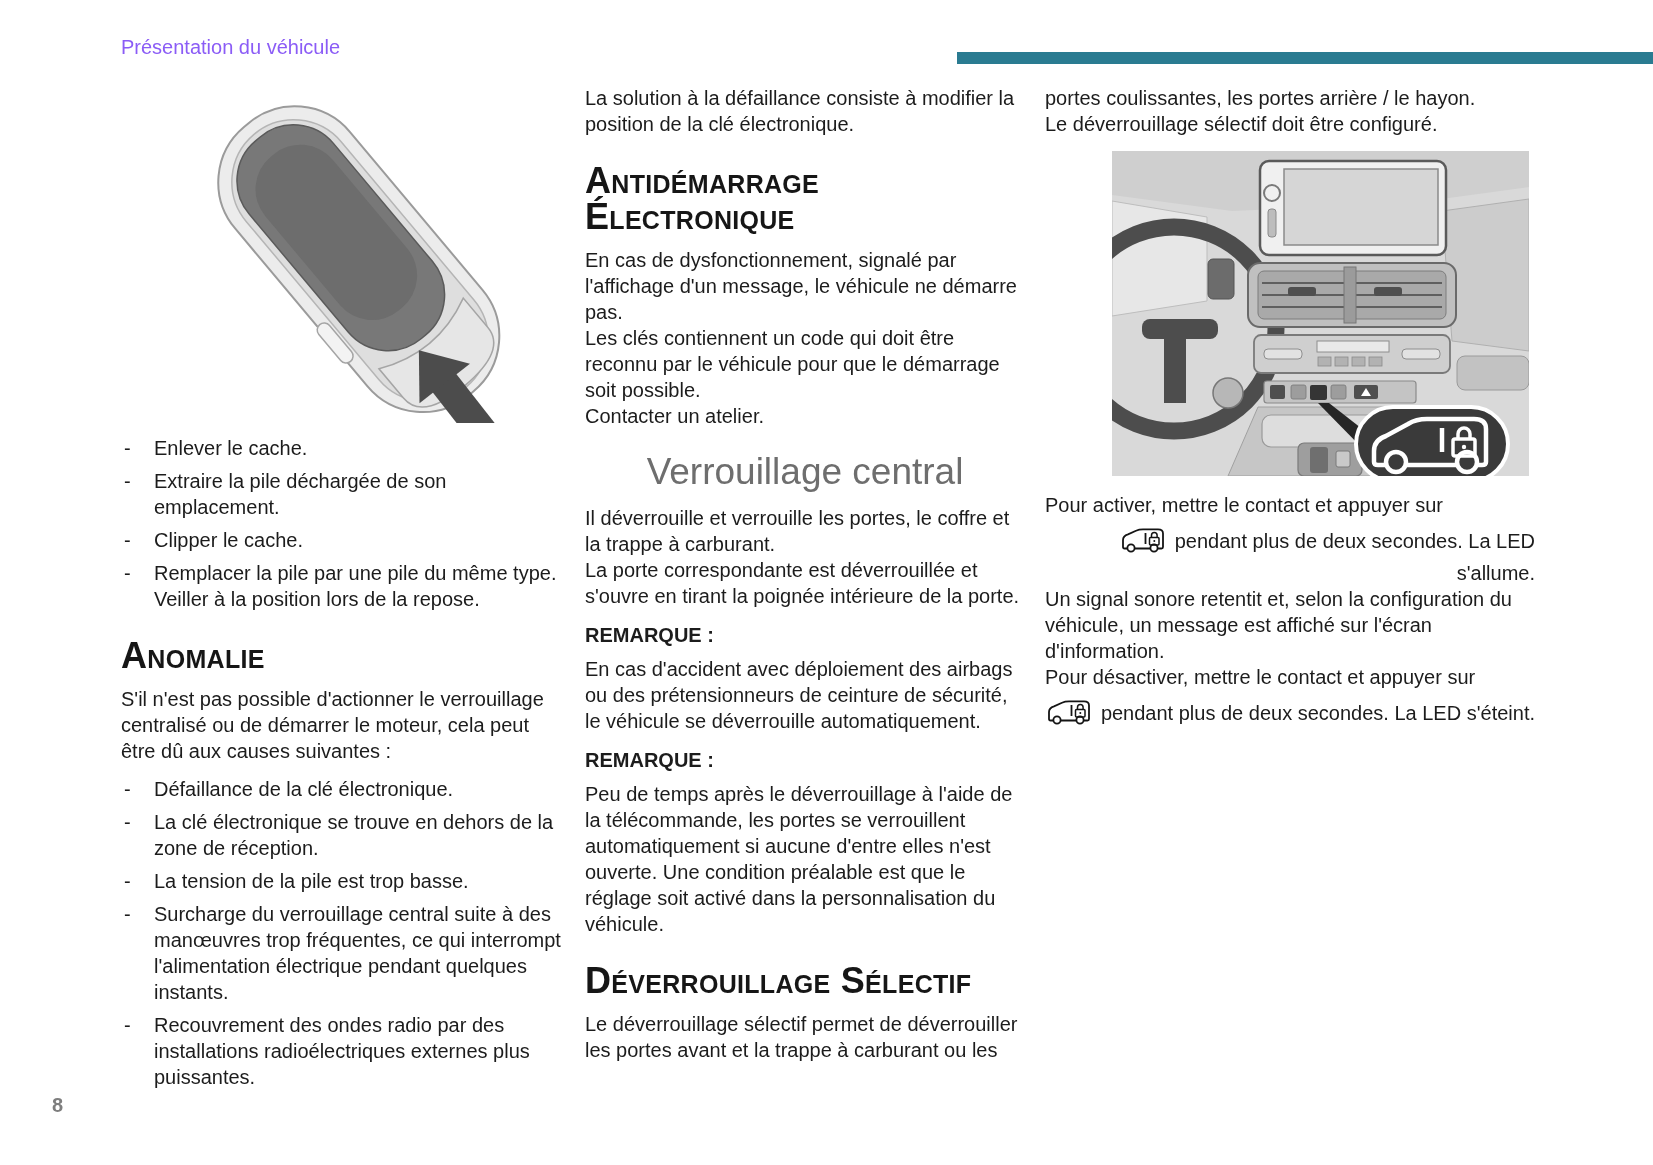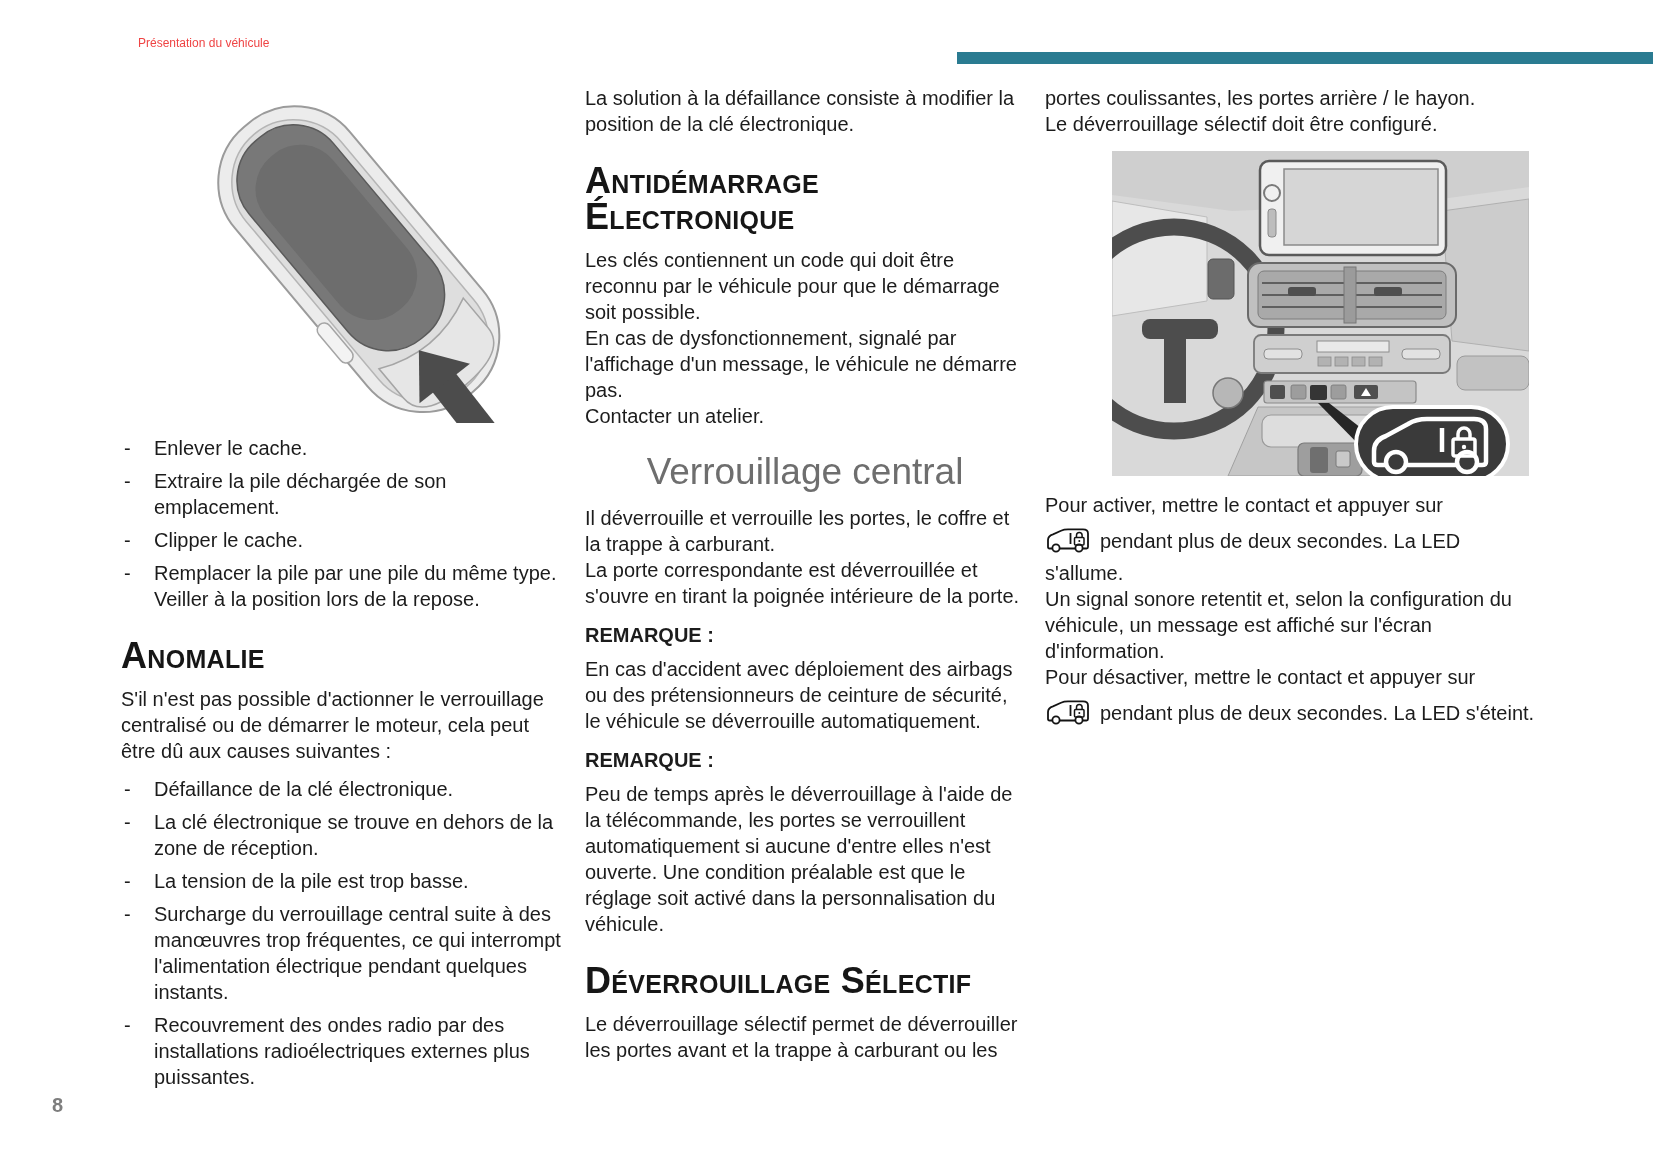--- a/index.html
+++ b/index.html
@@ -1,36 +1,36 @@
 <!DOCTYPE html>
 <html><head>
 <meta charset="utf-8">
 <style>
   html,body{margin:0;padding:0;background:#ffffff;}
   .page{position:relative;width:1653px;height:1165px;background:#ffffff;overflow:hidden;
         font-family:"Liberation Sans",sans-serif;color:#1c1c1c;}
-  .running-header{position:absolute;left:138px;top:36px;font-size:12px;color:#ef4444;}
+  .running-header{position:absolute;left:121px;top:36px;font-size:20px;color:#8b5cf6;}
   .accent-bar{position:absolute;left:957px;top:52px;width:696px;height:12px;}
   .col{position:absolute;font-size:20px;line-height:26px;}
   .col1{left:121px;top:85px;width:445px;}
   .col2{left:585px;top:85px;width:440px;}
   .col3{left:1045px;top:85px;width:490px;}
   p{margin:0;}
   figure{margin:0;padding:0;}
   .key-figure{width:420px;height:330px;margin:8px 0 12px 16px;}
   ul.dashlist{list-style:none;margin:12px 0 0 0;padding:0;}
   ul.dashlist li{position:relative;padding-left:33px;margin:0 4px 7px 0;}
   ul.dashlist li::before{content:"-";position:absolute;left:3px;top:0;}
   h2.sc{font-variant:small-caps;font-weight:700;font-size:36px;line-height:36px;
         letter-spacing:.3px;margin:26px 0 12px 0;color:#161616;max-width:370px;}
   h2.sc.wide{max-width:none;}
   h1.grayhead{font-weight:400;font-size:37px;line-height:42px;color:#6e6e6e;margin:22px 0 12px 0;text-align:center;}
   .remark{font-weight:700;margin:13px 0 8px 0;}
   .dash-figure{position:relative;width:417px;height:325px;margin:14px 0 16px 67px;}
-  .icon-line{margin:9px 0 0 0;}
+  .icon-line{margin:9px 0 0 0;text-align:right;}
   .icon-line .ic{display:inline-block;vertical-align:-6px;margin-right:9px;}
   .pagenum{position:absolute;left:52px;top:1094px;font-size:20px;font-weight:700;color:#7e7e7e;}
 </style>
 </head>
 <body>
 
 <div class="page">
 
   <div class="running-header">Présentation du véhicule</div>
   <div class="accent-bar" style="background:#2a7b91;"></div>
@@ -70,22 +70,22 @@
       <li>La tension de la pile est trop basse.</li>
       <li>Surcharge du verrouillage central suite à des manœuvres trop fréquentes, ce qui interrompt l'alimentation électrique pendant quelques instants.</li>
       <li>Recouvrement des ondes radio par des installations radioélectriques externes plus puissantes.</li>
     </ul>
   </div>
 
   <div class="col col2">
     <p>La solution à la défaillance consiste à modifier la position de la clé électronique.</p>
 
     <h2 class="sc">Antidémarrage Électronique</h2>
+    <p>En cas de dysfonctionnement, signalé par l'affichage d'un message, le véhicule ne démarre pas.</p>
     <p>Les clés contiennent un code qui doit être reconnu par le véhicule pour que le démarrage soit possible.</p>
-    <p>En cas de dysfonctionnement, signalé par l'affichage d'un message, le véhicule ne démarre pas.</p>
     <p>Contacter un atelier.</p>
 
     <h1 class="grayhead">Verrouillage central</h1>
     <p>Il déverrouille et verrouille les portes, le coffre et la trappe à carburant.</p>
     <p>La porte correspondante est déverrouillée et s'ouvre en tirant la poignée intérieure de la porte.</p>
 
     <p class="remark">REMARQUE :</p>
     <p>En cas d'accident avec déploiement des airbags ou des prétensionneurs de ceinture de sécurité, le véhicule se déverrouille automatiquement.</p>
 
     <p class="remark">REMARQUE :</p>

